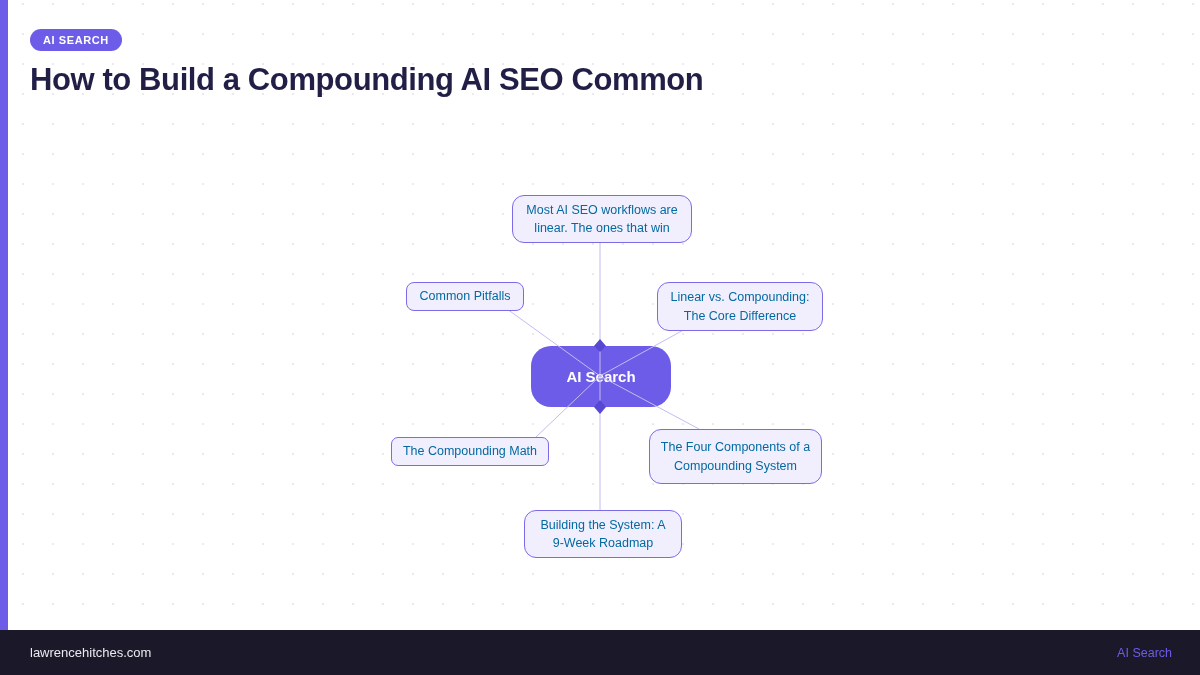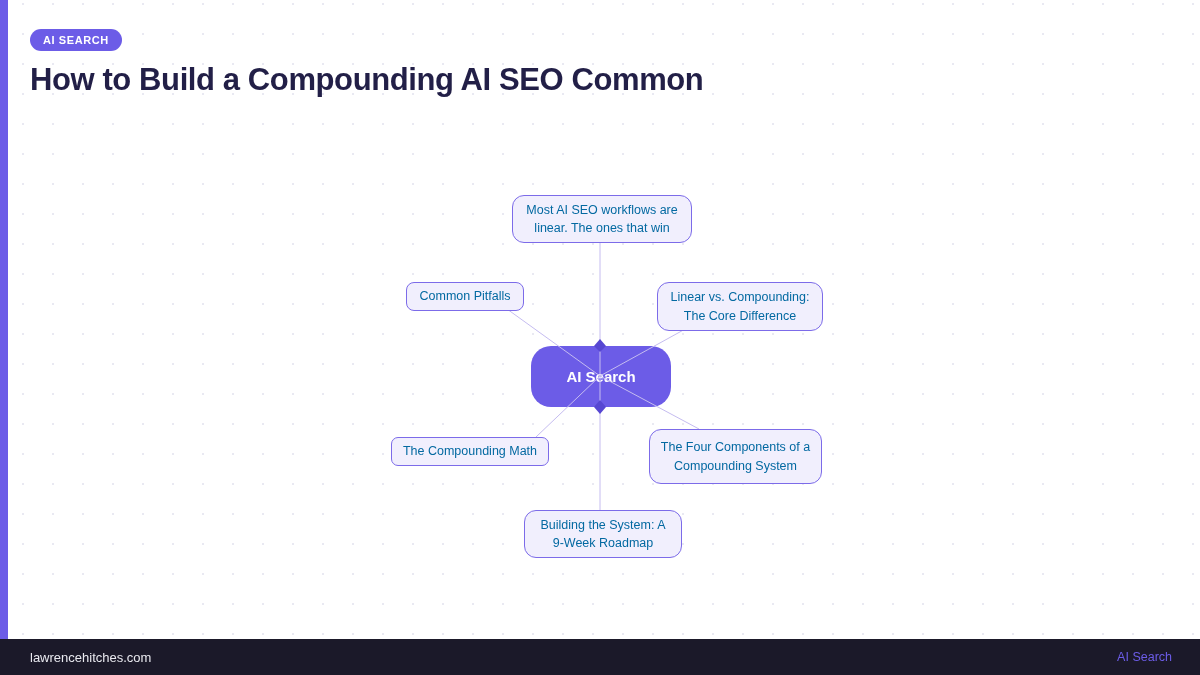--- a/index.html
+++ b/index.html
@@ -93,21 +93,21 @@
   .node-workflows { left: 512px; top: 195px; width: 180px; height: 48px; }
   .node-pitfalls  { left: 406px; top: 282px; width: 118px; height: 29px; border-radius: 8px; white-space: nowrap; }
   .node-linear    { left: 657px; top: 270px; width: 166px; height: 49px; margin-top: 12px; }
   .node-math      { left: 391px; top: 437px; width: 158px; height: 29px; border-radius: 7px; white-space: nowrap; }
   .node-components{ left: 649px; top: 429px; width: 173px; height: 55px; }
   .node-roadmap   { left: 524px; top: 510px; width: 158px; height: 48px; }
 
   .footer {
     position: absolute;
     left: 0; bottom: 0;
-    width: 1200px; height: 36px;
+    width: 1200px; height: 45px;
     background: #1B1929;
     display: flex;
     align-items: center;
     justify-content: space-between;
     padding: 0 28px 0 30px;
     z-index: 5;
   }
   .footer-site  { color: #E9E9EF; font-size: 13px; }
   .footer-brand { color: #6C5CE7; font-size: 12.5px; font-weight: 500; }
 </style>

